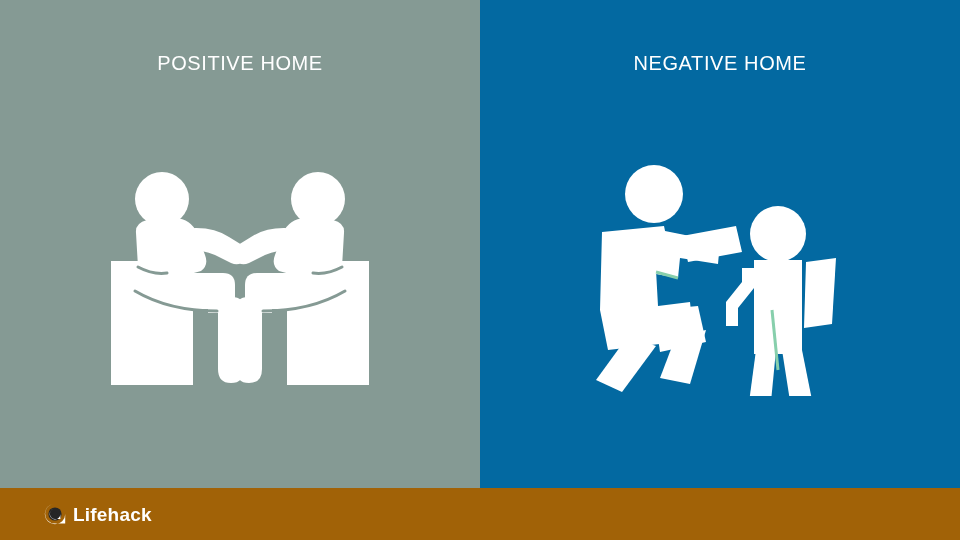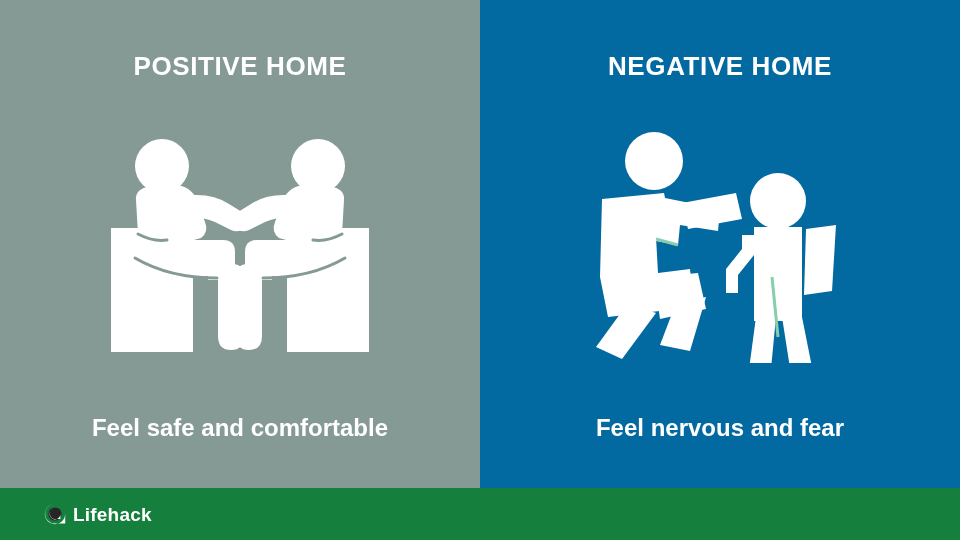--- a/index.html
+++ b/index.html
@@ -33,22 +33,22 @@
     display: flex;
     flex-direction: column;
     align-items: center;
   }
   .panel-left  { background: #859a94; }
   .panel-right { background: #0369a1; }
 
   .panel-title {
     margin-top: 53px;
     color: #ffffff;
-    font-size: 26px;
-    font-weight: bold;
+    font-size: 20px;
+    font-weight: normal;
     letter-spacing: 0.6px;
     line-height: 1;
     text-align: center;
     user-select: none;
   }
 
   .art-wrap {
     flex: 1 1 auto;
     width: 100%;
     display: flex;
@@ -68,21 +68,21 @@
     margin-bottom: 48px;
     user-select: none;
   }
 
   .footer {
     position: absolute;
     left: 0;
     bottom: 0;
     width: 960px;
     height: 52px;
-    background: #15803d;
+    background: #a16207;
     display: flex;
     align-items: center;
   }
   .brand {
     display: flex;
     align-items: center;
     margin-left: 44px;
     gap: 7px;
   }
   .brand-mark { display: block; }
@@ -150,21 +150,20 @@
 
           <g fill="none" stroke="#859a94" stroke-width="3" stroke-linecap="round">
             <path d="M33,104 Q48,112 62,110"></path>
             <path d="M30,128 Q64,148 112,148"></path>
             <path d="M237,104 Q222,112 208,110"></path>
             <path d="M240,128 Q206,148 158,148"></path>
           </g>
         </svg>
       </div>
 
-      <div class="panel-caption">Feel safe and comfortable</div>
     </div>
 
     <div class="panel panel-right">
 
       <div class="panel-title">NEGATIVE HOME</div>
 
       <div class="art-wrap">
         <svg width="252" height="236" viewBox="0 0 252 236" aria-hidden="true">
           <g fill="#ffffff">
 
@@ -199,21 +198,20 @@
             </g>
           </g>
 
           <g fill="none" stroke="#87cfac" stroke-width="3">
             <path d="M62,112 L84,118"></path>
             <path d="M178,150 L184,210"></path>
           </g>
         </svg>
       </div>
 
-      <div class="panel-caption">Feel nervous and fear</div>
     </div>
 
   </div>
 
   <div class="footer">
     <div class="brand">
       <svg class="brand-mark" width="22" height="22" viewBox="0 0 22 22">
         <path d="M11,0.8 A10.2,10.2 0 1,0 21.2,11 L21.2,20.6 L11,20.6 A9.8,9.8 0 1,1 11,0.8 Z" fill="#ffffff"></path>
         <circle cx="11" cy="11" r="6.6" fill="#262626"></circle>
         <path d="M11,5.6 A5.4,5.4 0 1,0 16.4,11 L16.4,15.9 L11,15.9 A4.9,4.9 0 1,1 11,5.6 Z" fill="#ffffff"></path>

